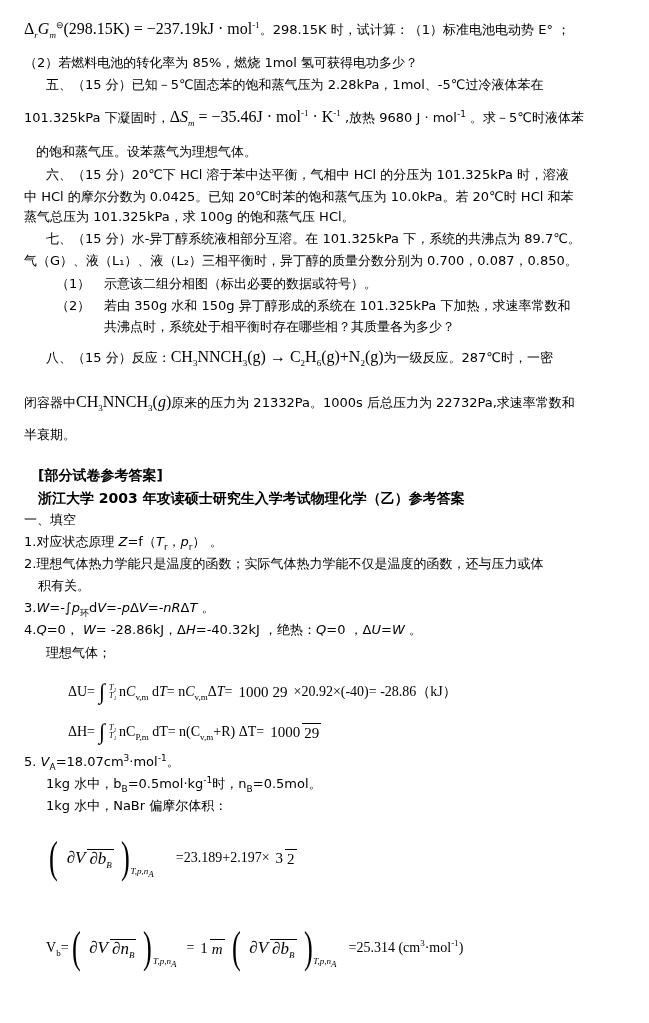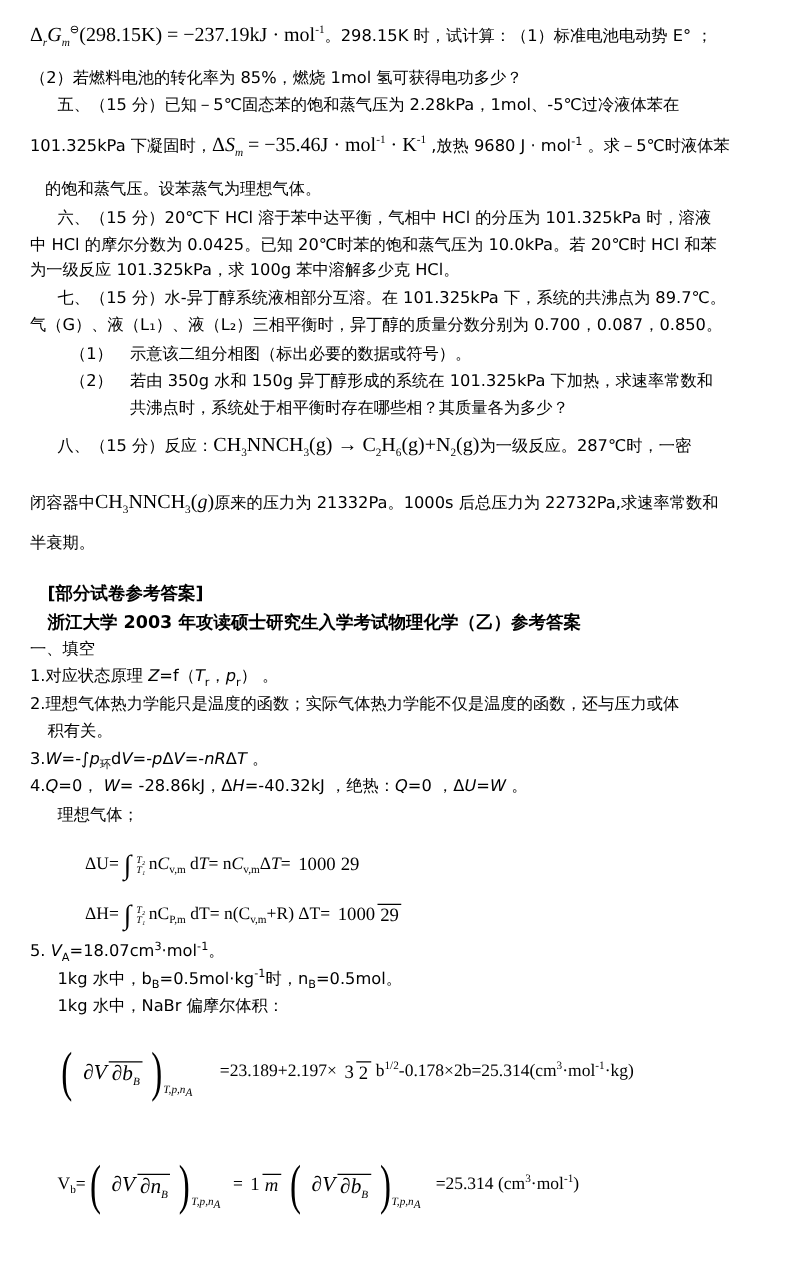--- a/index.html
+++ b/index.html
@@ -34,21 +34,21 @@
 <div class="line cn" style="left:24px;top:54px;">（2）若燃料电池的转化率为 85%，燃烧 1mol 氢可获得电功多少？</div>
 
 <div class="line cn" style="left:46px;top:76px;">五、（15 分）已知－5℃固态苯的饱和蒸气压为  2.28kPa，1mol、-5℃过冷液体苯在</div>
 <div class="line" style="left:24px;top:108px;">
   <span class="cn">101.325kPa 下凝固时，</span><span class="math">Δ<span class="it">S</span><sub class="it">m</sub> = −35.46J · mol<sup>-1</sup> · K<sup>-1</sup></span><span class="cn"> ,放热 9680 J · mol<sup>-1</sup></span><span class="cn"> 。求－5℃时液体苯</span>
 </div>
 <div class="line cn" style="left:24px;top:143px;padding-left:12px;">的饱和蒸气压。设苯蒸气为理想气体。</div>
 
 <div class="line cn" style="left:46px;top:166px;">六、（15 分）20℃下 HCl 溶于苯中达平衡，气相中 HCl 的分压为 101.325kPa 时，溶液</div>
 <div class="line cn" style="left:24px;top:188px;text-align:right;">中 HCl 的摩尔分数为 0.0425。已知 20℃时苯的饱和蒸气压为 10.0kPa。若 20℃时 HCl 和苯</div>
-<div class="line cn" style="left:24px;top:208px;">为一级反应 101.325kPa，求 100g 苯中溶解多少克 HCl。</div>
+<div class="line cn" style="left:24px;top:208px;">蒸气总压为 101.325kPa，求 100g 的饱和蒸气压 HCl。</div>
 
 <div class="line cn" style="left:46px;top:230px;">七、（15 分）水-异丁醇系统液相部分互溶。在 101.325kPa 下，系统的共沸点为 89.7℃。</div>
 <div class="line cn" style="left:24px;top:252px;">气（G）、液（L₁）、液（L₂）三相平衡时，异丁醇的质量分数分别为 0.700，0.087，0.850。</div>
 <div class="line cn" style="left:56px;top:275px;">
   <span>（1）</span>
   <span style="position:absolute;left:48px;">示意该二组分相图（标出必要的数据或符号）。</span>
 </div>
 <div class="line cn" style="left:56px;top:297px;">
   <span>（2）</span>
   <span style="position:absolute;left:48px;">若由 350g 水和 150g 异丁醇形成的系统在 101.325kPa 下加热，求速率常数和</span>
@@ -74,20 +74,21 @@
 <div class="line cn" style="left:46px;top:644px;">理想气体；</div>
 
 <div class="line" style="left:68px;top:672px;height:40px;display:flex;align-items:center;">
   <span>ΔU=</span>
   <span class="integral" style="margin:0 6px 0 4px;">∫<span class="up">T₂</span><span class="lo">T₁</span></span>
   <span style="margin-left:8px;">n<span class="it">C</span><sub>v,m</sub> d<span class="it">T</span>= n<span class="it">C</span><sub>v,m</sub>Δ<span class="it">T</span>=</span>
   <span class="frac noline">
       <span class="num">1000</span>
       <span class="den">29</span>
     </span>
+  <span>×20.92×(-40)= -28.86（kJ）</span>
 </div>
 
 <div class="line" style="left:68px;top:712px;height:40px;display:flex;align-items:center;">
   <span>ΔH=</span>
   <span class="integral" style="margin:0 6px 0 4px;">∫<span class="up">T₂</span><span class="lo">T₁</span></span>
   <span style="margin-left:8px;">nC<sub>P,m</sub> dT= n(C<sub>v,m</sub>+R) ΔT=</span>
   <span class="frac">
       <span class="num">1000</span>
       <span class="den">29</span>
     </span>
@@ -105,21 +106,20 @@
         <span class="den">∂<span class="it">b<sub>B</sub></span></span>
       </span>
     <span class="paren">)</span>
     <span class="sub3">T,p,n<sub>A</sub></span>
   </span>
   <span style="margin-left:22px;">=23.189+2.197×</span>
   <span class="frac">
       <span class="num">3</span>
       <span class="den">2</span>
     </span>
-  <span>b<sup>1/2</sup>-0.178×2b=25.314(cm<sup>3</sup>·mol<sup>-1</sup>·kg)</span>
 </div>
 
 <div class="line" style="left:46px;top:918px;height:60px;display:flex;align-items:center;">
   <span>V<sub>b</sub>=</span>
   <span class="pd">
     <span class="paren">(</span>
     <span class="frac" style="font-size:17px;">
         <span class="num">∂<span class="it">V</span></span>
         <span class="den">∂<span class="it">n<sub>B</sub></span></span>
       </span>

